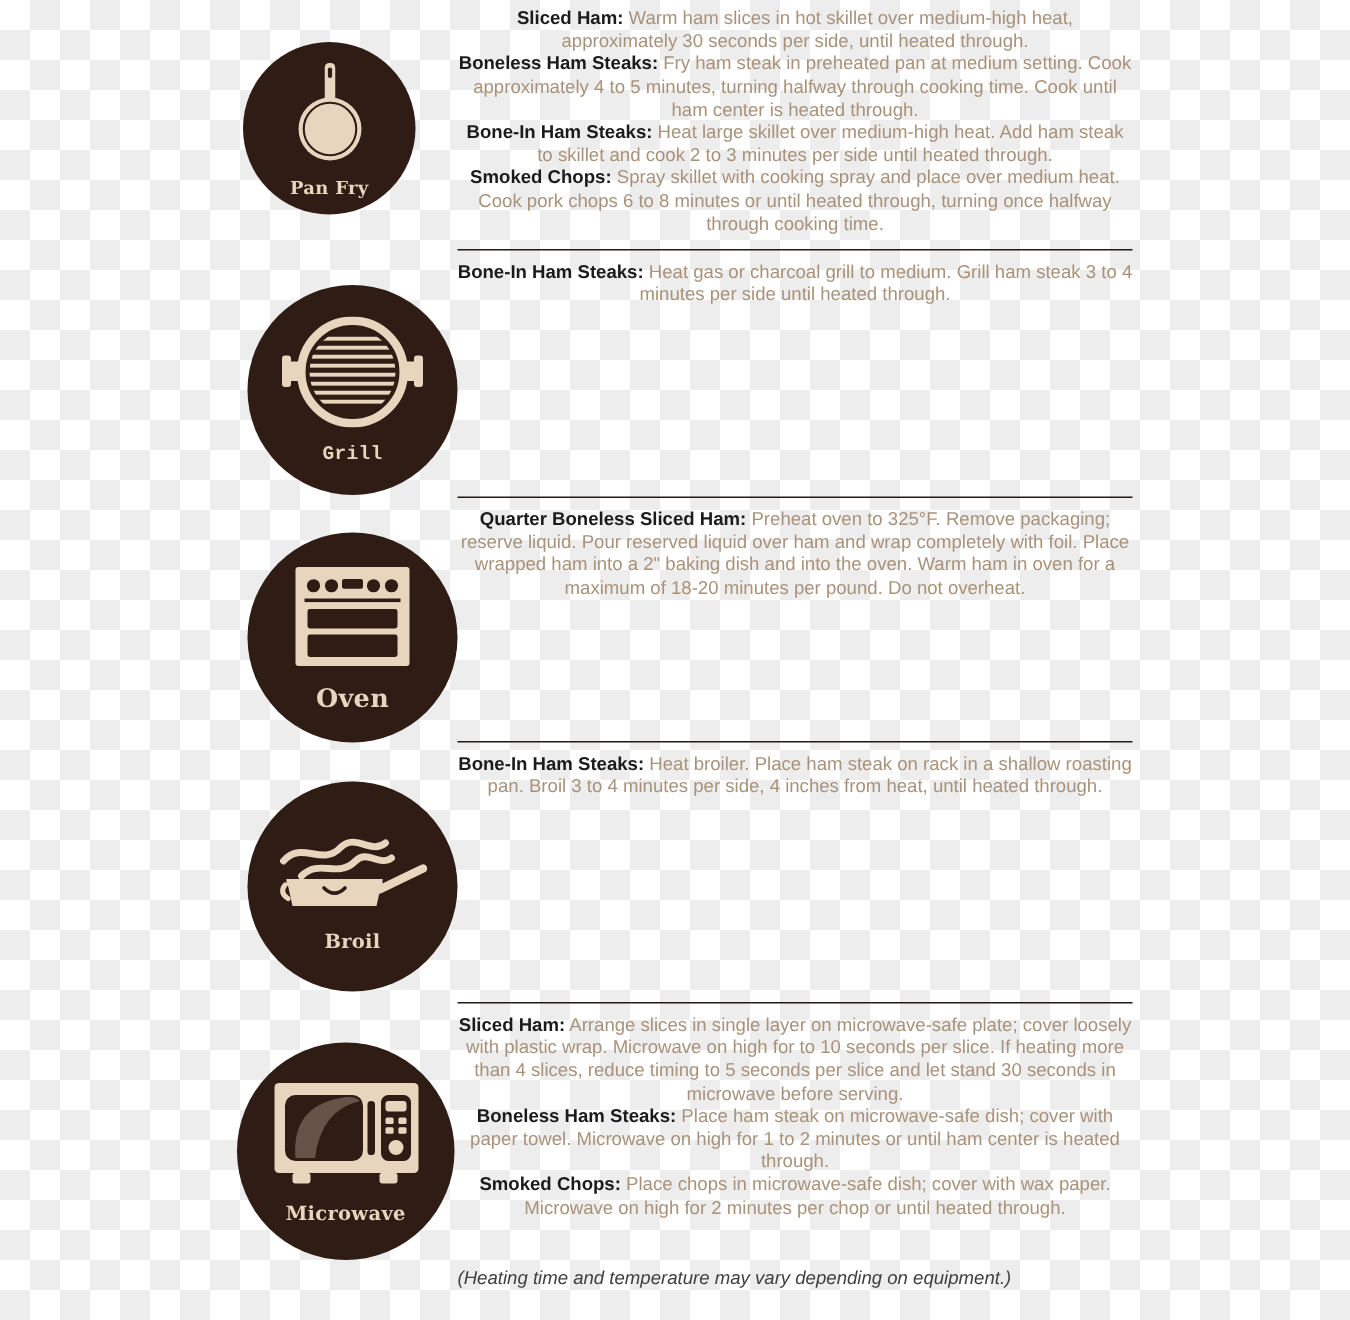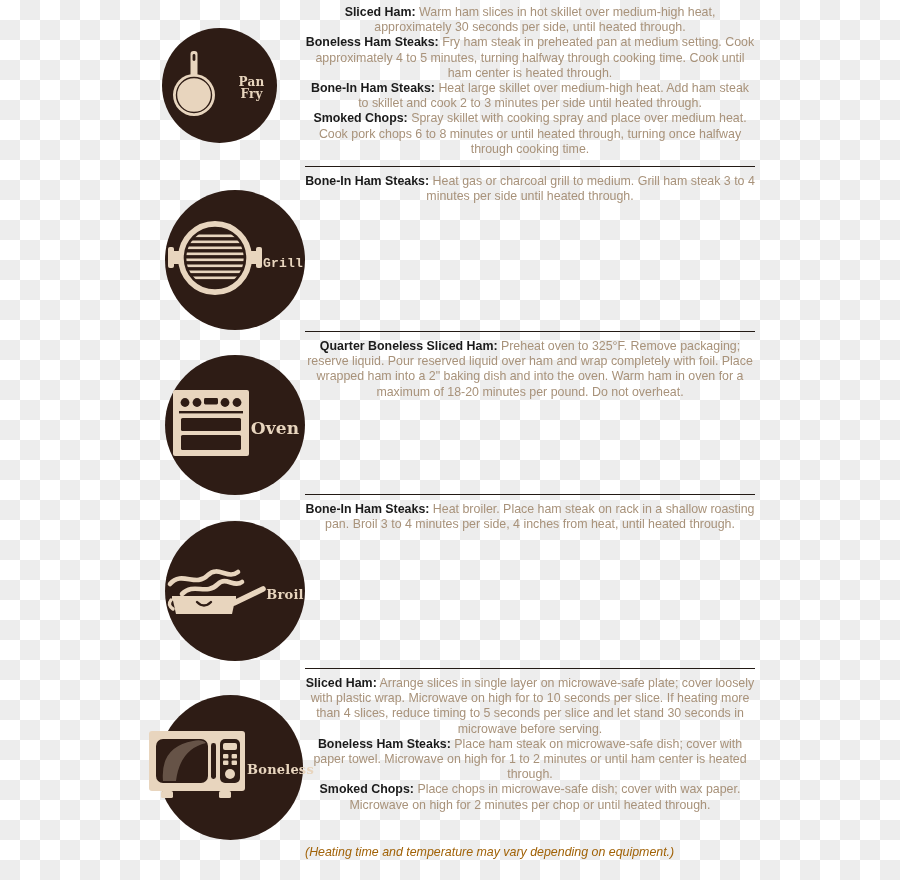--- a/index.html
+++ b/index.html
@@ -27,20 +27,21 @@
     width: 900px;
     height: 880px;
   }
 
   
   .badge {
     position: absolute;
     border-radius: 50%;
     background: #2e1c15;
     display: flex;
+    flex-direction: column;
     align-items: center;
     justify-content: center;
   }
 
   .badge .glyph {
     display: block;
   }
 
   .badge-label {
     color: #e8d5be;
@@ -96,21 +97,21 @@
   #section-broil     { top: 494px; }
   #section-microwave { top: 668px; }
 
   .footnote {
     position: absolute;
     left: 305px;
     top: 845px;
     width: 460px;
     font-size: 12.4px;
     font-style: italic;
-    color: #a16207;
+    color: #404040;
   }
 </style>
 </head>
 <body>
 
 <div class="sheet">
 
   <div class="badge" id="badge-pan-fry">
     <span class="glyph">
       <svg width="64" height="70" viewBox="0 0 64 70">
@@ -246,21 +247,21 @@
           <rect x="84.6" y="25" width="5.4" height="4.4" rx="1"></rect>
           <rect x="76" y="31.5" width="5.4" height="4.4" rx="1"></rect>
           <rect x="84.6" y="31.5" width="5.4" height="4.4" rx="1"></rect>
         </g>
         <circle cx="83" cy="45" r="5" fill="#e8d5be"></circle>
 
         <rect x="14" y="62" width="12" height="7" rx="1.6" fill="#e8d5be"></rect>
         <rect x="72" y="62" width="12" height="7" rx="1.6" fill="#e8d5be"></rect>
       </svg>
     </span>
-    <span class="badge-label">Boneless</span>
+    <span class="badge-label">Microwave</span>
   </div>
 
   <div class="section" id="section-microwave">
     <div class="rule"></div>
     <p class="entry">
       <span class="term">Sliced Ham:</span><span> Arrange slices in single layer on microwave-safe plate; cover loosely with plastic wrap. Microwave on high for to 10 seconds per slice. If heating more than 4 slices, reduce timing to 5 seconds per slice and let stand 30 seconds in microwave before serving.</span>
     </p>
     <p class="entry">
       <span class="term">Boneless Ham Steaks:</span><span> Place ham steak on microwave-safe dish; cover with paper towel. Microwave on high for 1 to 2 minutes or until ham center is heated through.</span>
     </p>

